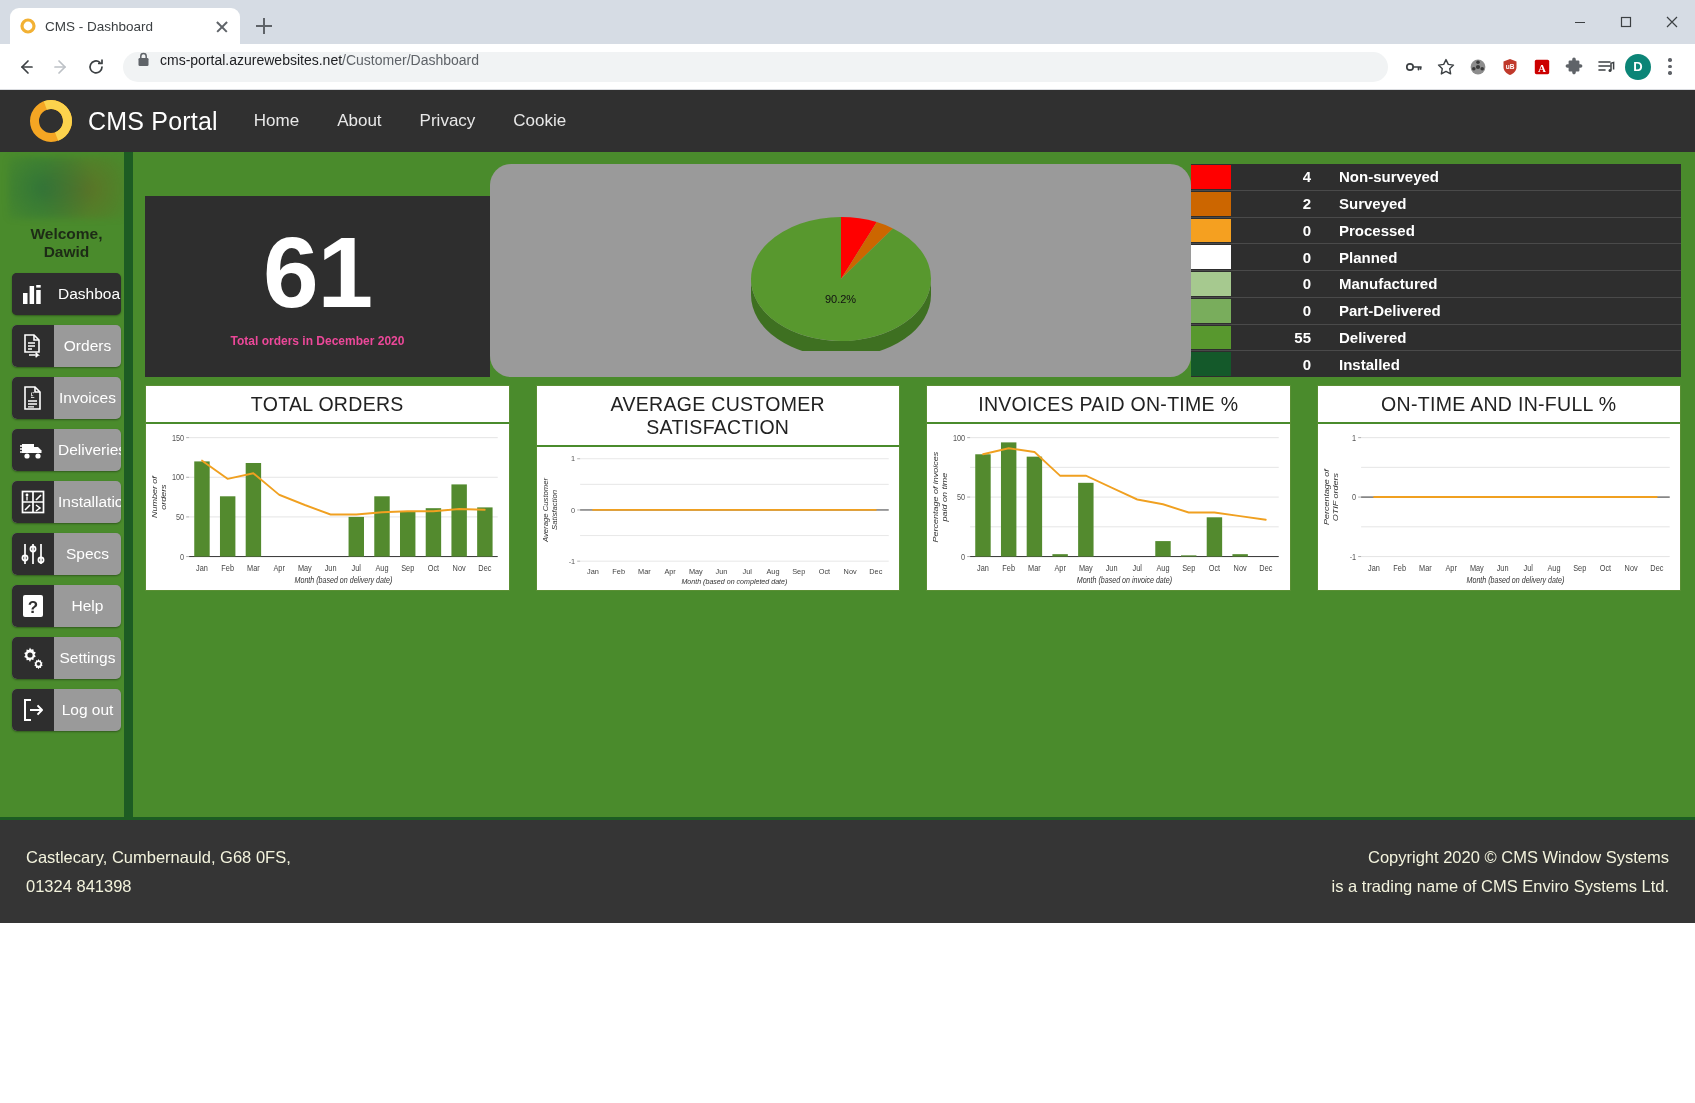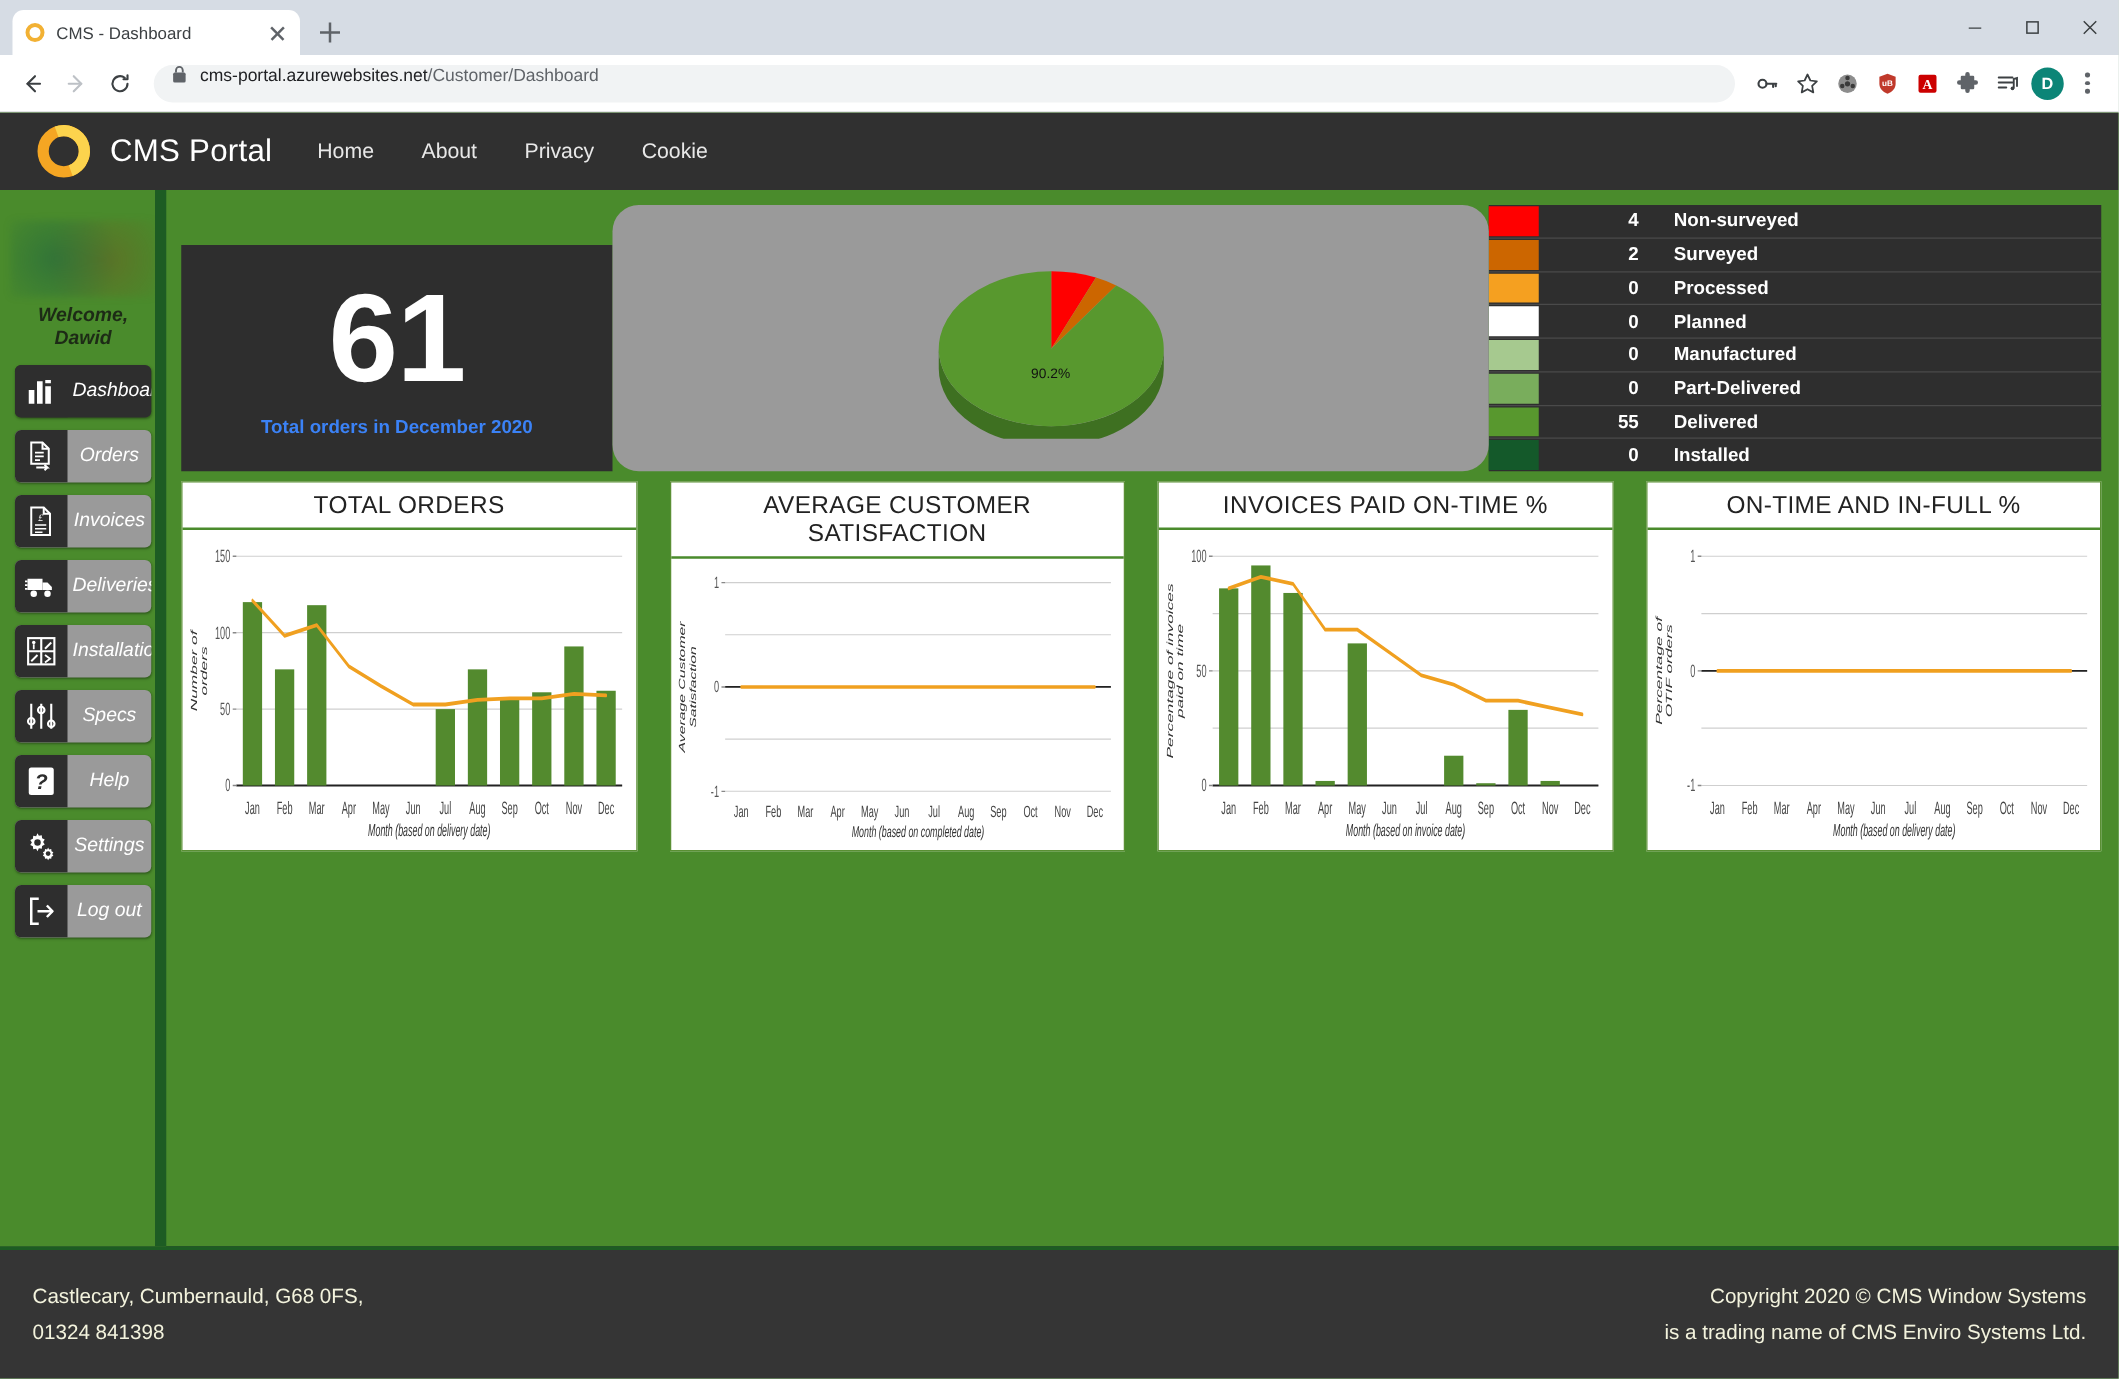--- a/index.html
+++ b/index.html
@@ -3,21 +3,21 @@
 <meta charset="utf-8">
 <style>
   * { box-sizing: border-box; margin: 0; padding: 0; }
   html, body {
     width: 1695px; height: 1103px;
     font-family: "Liberation Sans", sans-serif;
     overflow: hidden; background: #fff;
   }
 
   
-  .browser { width: 1695px; height: 1103px; display: flex; flex-direction: column;
+  .browser { width: 1695px; height: 923px; display: flex; flex-direction: column;
              background: #d6dce4; }
   .tabstrip { height: 44px; background: #d6dce4; display: flex; align-items: flex-end;
               padding-left: 10px; position: relative; }
   .tab { height: 36px; min-width: 230px; background: #fff; border-radius: 9px 9px 0 0;
          display: flex; align-items: center; padding: 0 10px; gap: 9px; }
   .tab-favicon { width: 16px; height: 16px; flex: 0 0 16px; }
   .tab-title { font-size: 13.5px; color: #3c4043; flex: 1; white-space: nowrap;
                overflow: hidden; text-overflow: ellipsis; }
   .tab-close { width: 16px; height: 16px; position: relative; flex: 0 0 16px; cursor: pointer; }
   .tab-close::before, .tab-close::after { content:""; position:absolute; left:1px; top:7.5px;
@@ -64,21 +64,21 @@
                border-top-color:#fcd34d; border-right-color:#fcd34d;
                transform: rotate(25deg); }
   .brand { color: #ffffff; font-size: 25px; letter-spacing: .2px; margin-right: 20px; }
   .nav { display: flex; gap: 38px; }
   .nav a { color: #e8e8e8; font-size: 17px; text-decoration: none; cursor: pointer; }
 
   .body-area { flex: 1; display: flex; min-height: 0; }
 
   
   .sidebar { width: 133px; flex: 0 0 133px; background: #4a8b2c; position: relative;
-             padding-top: 24px; font-style: italic; }
+             padding-top: 5px; }
   .side-logo { height: 62px; margin: 0 8px 6px 8px; border-radius: 3px;
                background: radial-gradient(circle at 30% 50%, rgba(20,90,70,.45), rgba(74,139,44,0) 60%),
                            radial-gradient(circle at 68% 52%, rgba(120,80,30,.38), rgba(74,139,44,0) 60%);
                filter: blur(3px); }
   .welcome { text-align: center; color: #1d2b16; font-size: 15.5px; font-weight: 700;
              line-height: 1.15; margin-bottom: 12px; }
   .navitem { height: 42px; margin: 0 12px 10px 12px; display: flex; align-items: center;
              border-radius: 5px; overflow: hidden; cursor: pointer;
              box-shadow: 0 1px 2px rgba(0,0,0,.35); background: #9a9a9a; }
   .navitem.active { background: #2e2e2e; }
@@ -90,21 +90,21 @@
 
   
   .content { flex: 1; min-width: 0; background: #4a8b2c; padding: 12px 14px 0 12px;
              display: flex; flex-direction: column; gap: 8px; }
 
   .toprow { height: 213px; display: flex; gap: 0; flex: 0 0 213px; }
   .kpi { width: 345px; flex: 0 0 345px; background: #2e2e2e; display: flex;
          flex-direction: column; align-items: center; justify-content: center; margin-top: 32px; }
   .kpi-num { color: #fff; font-size: 100px; font-weight: 700; line-height: .95;
              letter-spacing: -1px; }
-  .kpi-cap { color: #3b82f6; font-size: 15px; font-weight: 700; margin-top: 14px; }
+  .kpi-cap { color: #ec4899; font-size: 12px; font-weight: 700; margin-top: 14px; }
 
   .piewrap { flex: 1; background: #9a9a9a; position: relative; border-radius: 21px; }
   .pie3d { position: absolute; left: 50%; top: 50%; transform: translate(-50%,-50%);
            width: 200px; height: 160px; }
   .pie-label { position: absolute; left: 50%; top: 50%; transform: translate(-50%,-50%);
                color: #111; font-size: 11px; }
 
   .legend { width: 490px; flex: 0 0 490px; background: #2e2e2e; display: flex;
             flex-direction: column; }
   .legrow { flex: 1; display: flex; align-items: center; border-bottom: 1px solid #4a4a4a; }

